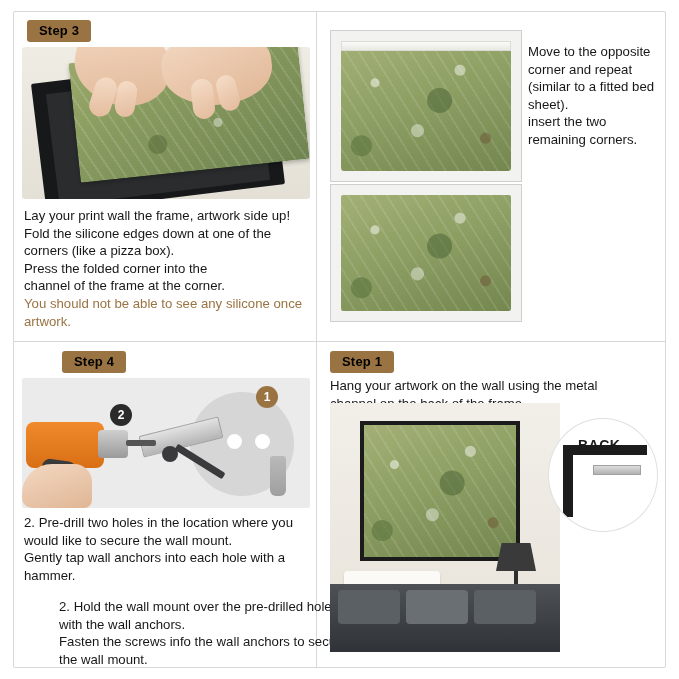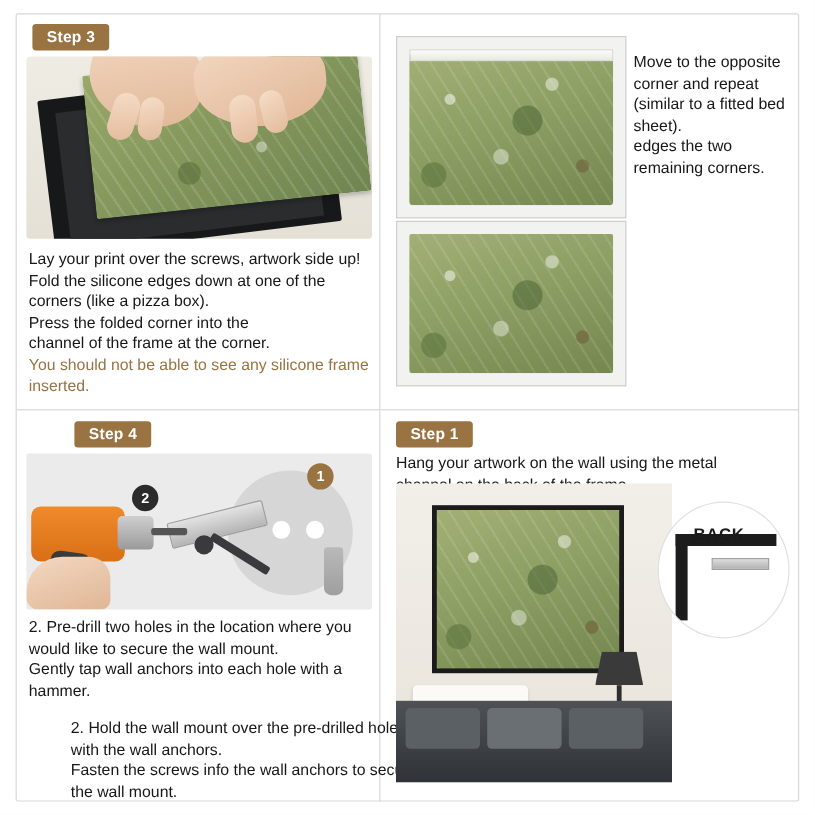--- a/index.html
+++ b/index.html
@@ -52,21 +52,21 @@
     position: absolute;
     left: 316px;
     top: 342px;
     width: 1px;
     height: 326px;
     background: #d8d8d8;
   }
   .step-badge {
     position: absolute;
     background: #9a7342;
-    color: #ffffff;
+    color: #000000;
     font-size: 13px;
     font-weight: bold;
     padding: 4px 12px 5px 12px;
     border-radius: 3px;
     letter-spacing: 0.2px;
     line-height: 1;
   }
   .caption {
     position: absolute;
     font-size: 13.2px;
@@ -287,35 +287,35 @@
     <div class="frame-inner"></div>
     <div class="art"></div>
     <div class="hand-a"></div>
     <div class="hand-b"></div>
     <div class="finger f1"></div>
     <div class="finger f2"></div>
     <div class="finger f3"></div>
     <div class="finger f4"></div>
   </div>
 
-  <div class="caption" style="left:24px; top:207px; width:285px;">Lay your print over the screws, artwork side up! Fold the silicone edges down at one of the corners (like a pizza box).
+  <div class="caption" style="left:24px; top:207px; width:285px;">Lay your print wall the frame, artwork side up! Fold the silicone edges down at one of the corners (like a pizza box).
 Press the folded corner into the
 channel of the frame at the corner.</div>
-  <div class="caption note" style="left:24px; top:295px; width:285px;">You should not be able to see any silicone frame inserted.</div>
+  <div class="caption note" style="left:24px; top:295px; width:285px;">You should not be able to see any silicone once artwork.</div>
 
   <div class="photo" id="s3-photo-b">
     <div class="art-tile"></div>
     <div class="edge-fold"></div>
   </div>
   <div class="photo" id="s3-photo-c">
     <div class="art-tile"></div>
   </div>
 
   <div class="caption" style="left:528px; top:43px; width:130px;">Move to the opposite corner and repeat (similar to a fitted bed sheet).
-edges the two remaining corners.</div>
+insert the two remaining corners.</div>
 
   <div class="step-badge" style="left:27px; top:351px;margin-left:35px;">Step 4</div>
 
   <div class="photo" id="s4-photo">
     <div class="bigcircle"></div>
     <div class="hole hole1"></div>
     <div class="hole hole2"></div>
     <div class="anchor"></div>
     <div class="bracket"></div>
     <div class="screw"></div>

